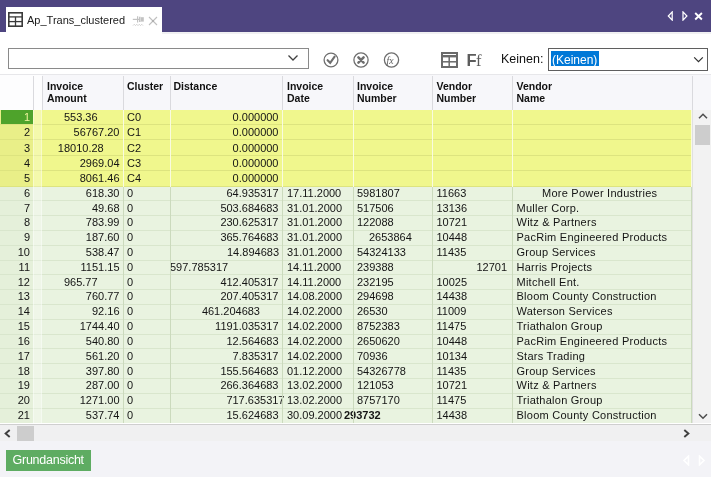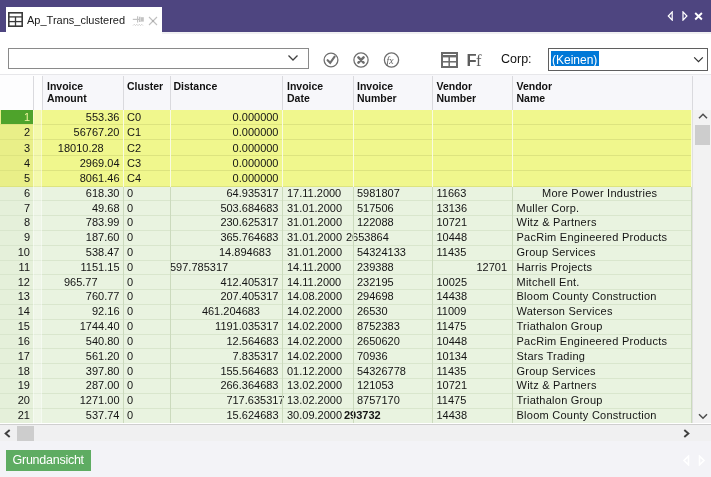--- a/index.html
+++ b/index.html
@@ -48,21 +48,21 @@
 </g>
 <text x="63.6" y="11.6" font-size="9.6" font-style="italic" fill="#5e5e5e" font-family="Liberation Serif,serif">fx</text>
 </svg>
 <svg class="a" style="left:440.5px;top:52px" width="17" height="16" viewBox="0 0 17 16">
 <rect x="1" y="1" width="15" height="14" fill="none" stroke="#6a6a6a" stroke-width="2"></rect>
 <rect x="2" y="3" width="13" height="2.4" fill="#6a6a6a"></rect>
 <line x1="2" y1="9.8" x2="15" y2="9.8" stroke="#6a6a6a" stroke-width="1.5"></line>
 <line x1="8.2" y1="5" x2="8.2" y2="15" stroke="#6a6a6a" stroke-width="1.5"></line>
 </svg>
 <div class="a" style="left:466.5px;top:50.5px;"><span style="font-weight:bold;font-size:16.5px;color:#5c5c5c;">F</span><span style="font-family:'Liberation Serif',serif;font-size:16.5px;color:#5c5c5c;margin-left:-0.5px;">f</span></div>
-<div class="a" style="left:501px;top:51.5px;font-size:12.5px;color:#111;">Corp:</div>
+<div class="a" style="left:501px;top:51.5px;font-size:12.5px;color:#111;">Keinen:</div>
 <div class="a" style="left:547.5px;top:47.5px;width:158px;height:21.5px;background:#fff;border:1px solid #5f5f5f;"></div>
 <div class="a" style="left:550.5px;top:51px;width:48px;height:15px;background:#0078d7;"></div>
 <div class="a" style="left:552px;top:52.5px;font-size:12px;color:#fff;">(Keinen)</div>
 <svg class="a" style="left:693px;top:55.5px" width="11" height="8" viewBox="0 0 11 8">
 <path d="M1.2 1.3 L5.5 5.7 L9.8 1.3" stroke="#303030" stroke-width="1.2" fill="none"></path>
   </svg>
 <div class="a" style="left:0px;top:74px;width:711px;height:1px;background:#e7e7ea;"></div>
 <div class="a" style="left:0px;top:75px;width:711px;height:34.5px;background:#f7f7fa;"></div>
 <div class="a" style="left:0px;top:75px;width:42px;height:34.5px;background:#fdfdfe;"></div>
 <div class="a" style="left:33px;top:76px;width:1px;height:33.5px;background:#dadade;"></div>
@@ -86,21 +86,21 @@
 Number</div>
 <div class="a" style="left:516.5px;top:81.3px;font-size:10.5px;font-weight:bold;color:#111;line-height:11.6px;white-space:pre;">Vendor
 Name</div>
 <div class="a" style="left:0px;top:109.5px;width:692px;height:77.0px;background:#f0f78d;"></div>
 <div class="a" style="left:0px;top:186.5px;width:692px;height:236.96000000000004px;background:#e9f3e0;"></div>
 <div class="a" style="left:0px;top:109.5px;width:33px;height:77.0px;background:#e9ef88;"></div>
 <div class="a" style="left:0px;top:186.5px;width:33px;height:236.96000000000004px;background:#e5f0da;"></div>
 <div class="a" style="left:0.5px;top:110.0px;width:32.5px;height:14.4px;background:#4ea32b;"></div>
 <div class="a" style="left:0px;top:123.9px;width:692px;height:1px;background:#dde47f;"></div>
 <div class="cell" style="left:0px;top:110.70px;width:30px;text-align:right;color:#eef39d;">1</div>
-<div class="cell" style="left:42px;top:110.70px;width:77.5px;text-align:right;">553.36</div>
+<div class="cell" style="left:42px;top:110.70px;width:77.5px;text-align:center;">553.36</div>
 <div class="cell" style="left:127px;top:110.70px;">C0</div>
 <div class="cell" style="left:170px;top:110.70px;width:108.5px;text-align:right;">0.000000</div>
 <div class="a" style="left:0px;top:139.3px;width:692px;height:1px;background:#dde47f;"></div>
 <div class="cell" style="left:0px;top:126.10px;width:30px;text-align:right;color:#141414;">2</div>
 <div class="cell" style="left:42px;top:126.10px;width:77.5px;text-align:right;">56767.20</div>
 <div class="cell" style="left:127px;top:126.10px;">C1</div>
 <div class="cell" style="left:170px;top:126.10px;width:108.5px;text-align:right;">0.000000</div>
 <div class="a" style="left:0px;top:154.70000000000002px;width:692px;height:1px;background:#dde47f;"></div>
 <div class="cell" style="left:0px;top:141.50px;width:30px;text-align:right;color:#141414;">3</div>
 <div class="cell" style="left:42px;top:141.50px;width:77.5px;text-align:center;">18010.28</div>
@@ -142,28 +142,28 @@
 <div class="cell" style="left:287px;top:216.43px;">31.01.2000</div>
 <div class="cell" style="left:357px;top:216.43px;">122088</div>
 <div class="cell" style="left:436.5px;top:216.43px;">10721</div>
 <div class="cell" style="left:516.5px;top:216.43px;letter-spacing:0.25px;">Witz &amp; Partners</div>
 <div class="a" style="left:0px;top:244.74px;width:692px;height:1px;background:#d9e6cd;"></div>
 <div class="cell" style="left:0px;top:231.24px;width:30px;text-align:right;color:#141414;">9</div>
 <div class="cell" style="left:42px;top:231.24px;width:77.5px;text-align:right;">187.60</div>
 <div class="cell" style="left:127px;top:231.24px;">0</div>
 <div class="cell" style="left:170px;top:231.24px;width:108.5px;text-align:right;">365.764683</div>
 <div class="cell" style="left:287px;top:231.24px;">31.01.2000</div>
-<div class="cell" style="left:346px;top:231.24px;">2653864</div>
+<div class="cell" style="left:369px;top:231.24px;">2653864</div>
 <div class="cell" style="left:436.5px;top:231.24px;">10448</div>
 <div class="cell" style="left:516.5px;top:231.24px;letter-spacing:0.25px;">PacRim Engineered Products</div>
 <div class="a" style="left:0px;top:259.55px;width:692px;height:1px;background:#d9e6cd;"></div>
 <div class="cell" style="left:0px;top:246.05px;width:30px;text-align:right;color:#141414;">10</div>
 <div class="cell" style="left:42px;top:246.05px;width:77.5px;text-align:right;">538.47</div>
 <div class="cell" style="left:127px;top:246.05px;">0</div>
-<div class="cell" style="left:170px;top:246.05px;width:101px;text-align:right;">14.894683</div>
+<div class="cell" style="left:170px;top:246.05px;width:109px;text-align:right;">14.894683</div>
 <div class="cell" style="left:287px;top:246.05px;">31.01.2000</div>
 <div class="cell" style="left:357px;top:246.05px;">54324133</div>
 <div class="cell" style="left:436.5px;top:246.05px;">11435</div>
 <div class="cell" style="left:516.5px;top:246.05px;letter-spacing:0.25px;">Group Services</div>
 <div class="a" style="left:0px;top:274.36px;width:692px;height:1px;background:#d9e6cd;"></div>
 <div class="cell" style="left:0px;top:260.85px;width:30px;text-align:right;color:#141414;">11</div>
 <div class="cell" style="left:42px;top:260.85px;width:77.5px;text-align:right;">1151.15</div>
 <div class="cell" style="left:127px;top:260.85px;">0</div>
 <div class="cell" style="left:170px;top:260.85px;width:108.5px;">597.785317</div>
 <div class="cell" style="left:287px;top:260.85px;">14.11.2000</div>

